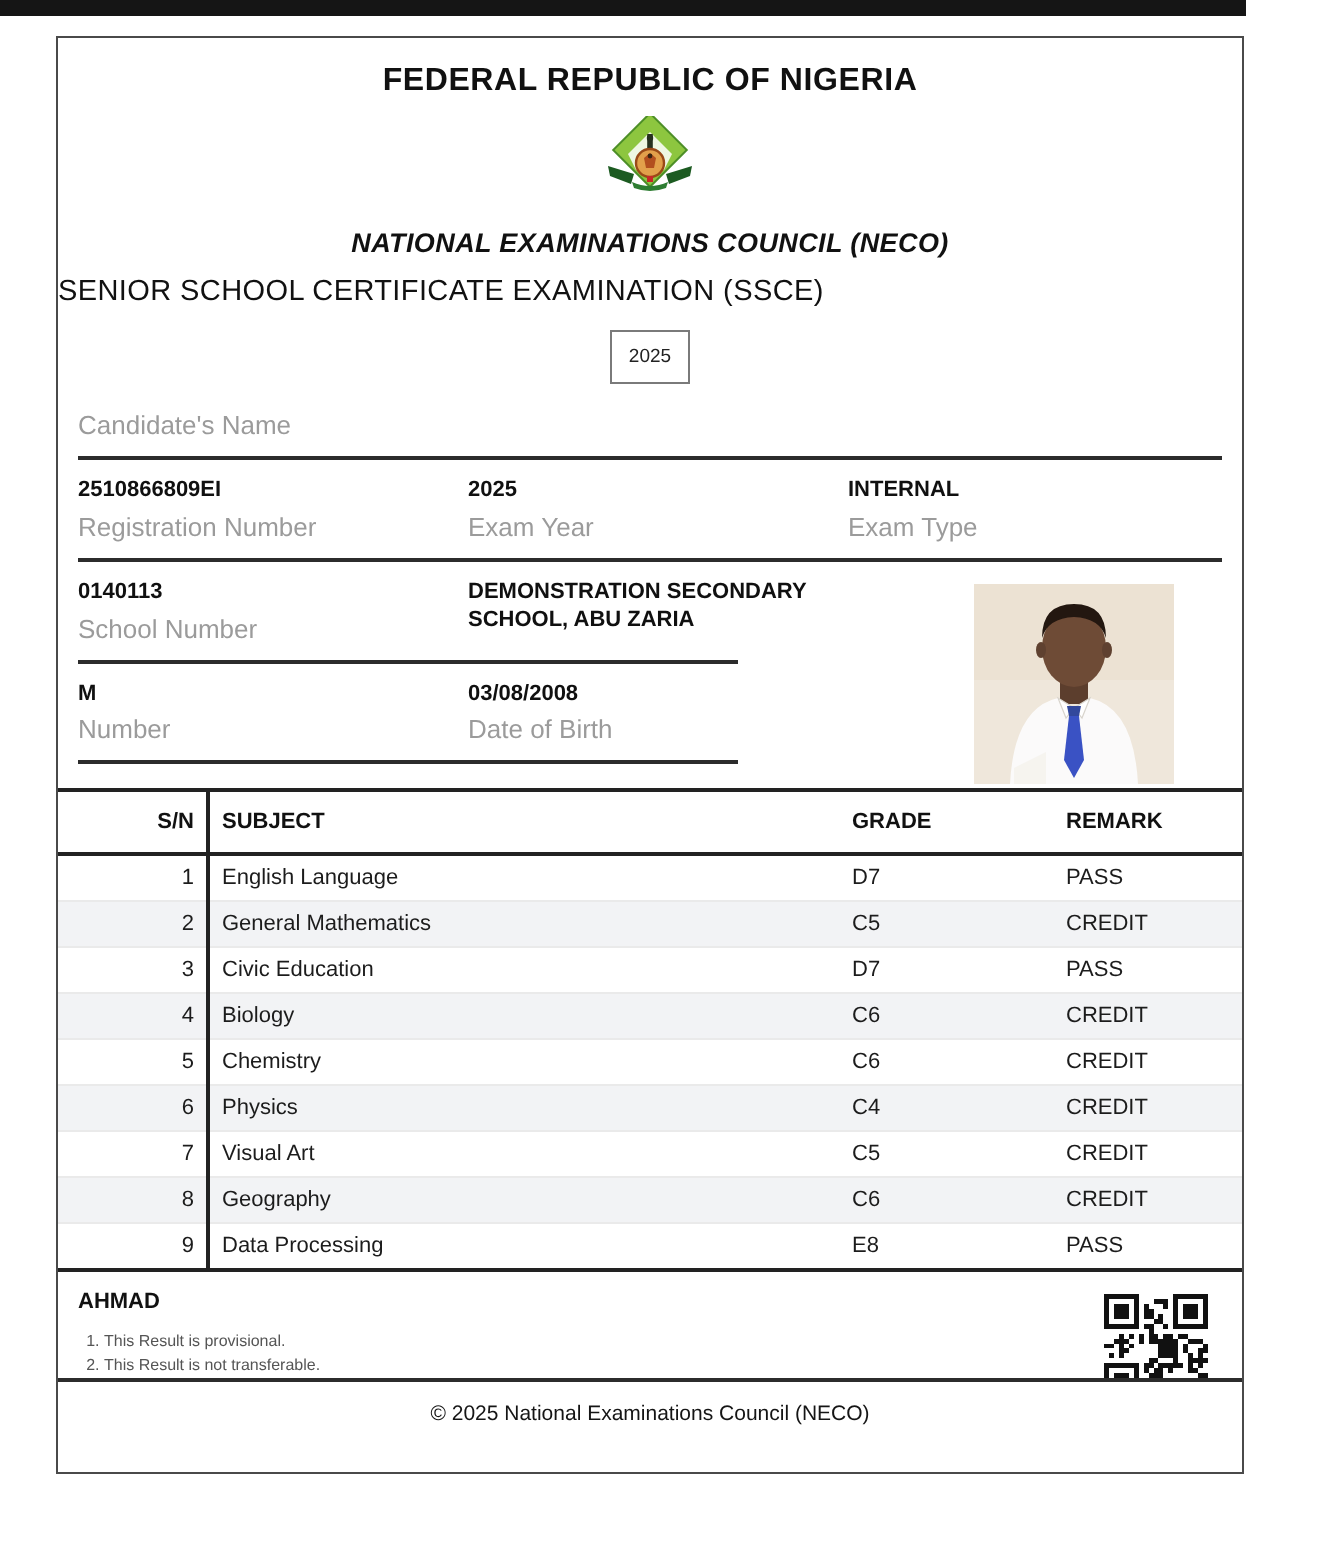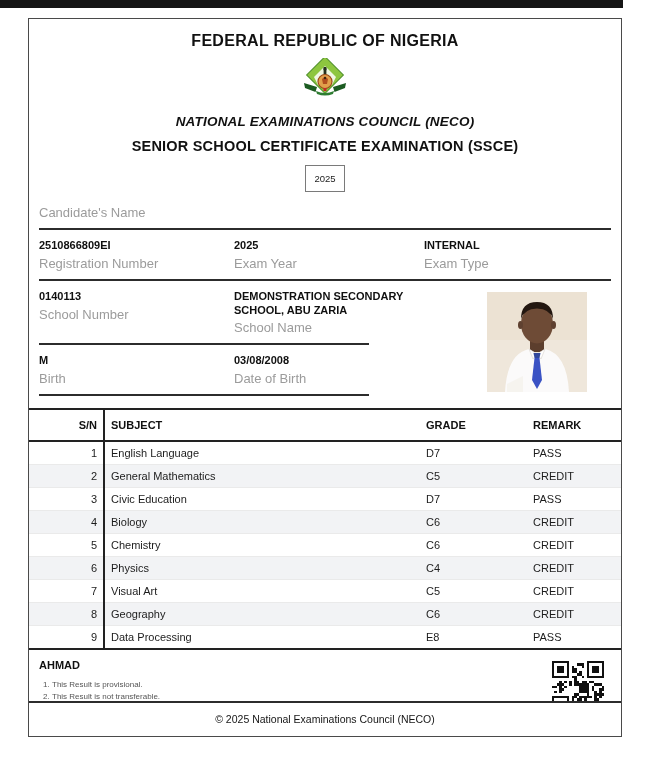--- a/index.html
+++ b/index.html
@@ -9,21 +9,21 @@
   }
   .topbar { position:absolute; top:0; left:0; width:623px; height:8px; background:#151515; }
   .page {
     position:absolute; top:18px; left:28px; width:594px; height:719px;
     border:1px solid #4a4a4a; background:#fff; box-sizing:border-box;
   }
   
   .country-title { text-align:center; margin-top:13px; font-weight:bold; font-size:16px; letter-spacing:.3px; }
   .logo { display:block; margin:8px auto 0; }
   .council-title { text-align:center; margin-top:14px; font-weight:bold; font-size:13.5px; letter-spacing:.2px;font-style:italic; }
-  .exam-title { text-align:center; margin-top:9px; font-weight:bold; font-size:14.5px; letter-spacing:.2px; }
+  .exam-title { text-align:left; margin-top:9px; font-weight:normal; font-size:14.5px; letter-spacing:.2px; }
   .year-box { width:38px; margin:11px auto 0; border:1px solid #7a7a7a; text-align:center;
               font-size:9.5px; color:#222; padding:7px 0; }
   
   .info { padding:0 10px; }
   .field .value { font-size:11px; font-weight:bold; color:#101010; line-height:1.25; }
   .field .label { font-size:13px; color:#9b9b9b; margin-top:3px; }
   .name-block { margin-top:13px; }
   .divider { border-bottom:2px solid #2c2c2c; margin-top:8px; }
   .divider.partial { width:330px; }
   .grid3 { display:grid; grid-template-columns:195px 190px 1fr; margin-top:9px; }
@@ -46,21 +46,21 @@
   table.results tbody tr { border-bottom:1px solid #eaeaea; height:21px; }
   table.results tbody tr:nth-child(even) { background:#f2f3f5; }
   
   .note-sec { display:flex; justify-content:space-between; align-items:flex-start; padding:9px 10px 4px; }
   .note-heading { font-size:11px; font-weight:bold; color:#111; }
   .note-list { margin:8px 0 0 13px; padding:0; font-size:8px; color:#555; line-height:1.5; max-width:395px; }
   .note-list li { margin:0; }
   .qr { margin:2px 7px 0 0; }
   
   .footer {
-    position:absolute; left:0; right:0; bottom:0; border-top:2px solid #2c2c2c;
+    position:absolute; left:0; right:0; bottom:12px; border-top:2px solid #2c2c2c;
     text-align:center; font-size:10.5px; color:#151515; padding:10px 0 11px; background:#fff;
   }
 </style>
 </head>
 <body>
 
 <div class="topbar"></div>
 
 <div class="page">
 
@@ -109,30 +109,29 @@
 
     <div class="school-wrap">
       <div class="school-left">
         <div class="grid3 mt9">
           <div class="field">
             <div class="value">0140113</div>
             <div class="label">School Number</div>
           </div>
           <div class="field school-name">
             <div class="value">DEMONSTRATION SECONDARY SCHOOL, ABU ZARIA</div>
-            <div class="label">School Name</div>
           </div>
           <div></div>
         </div>
         <div class="divider partial"></div>
 
         <div class="grid3 mt9">
           <div class="field">
             <div class="value">M</div>
-            <div class="label">Birth</div>
+            <div class="label">Number</div>
           </div>
           <div class="field">
             <div class="value">03/08/2008</div>
             <div class="label">Date of Birth</div>
           </div>
           <div></div>
         </div>
         <div class="divider partial"></div>
       </div>
 

